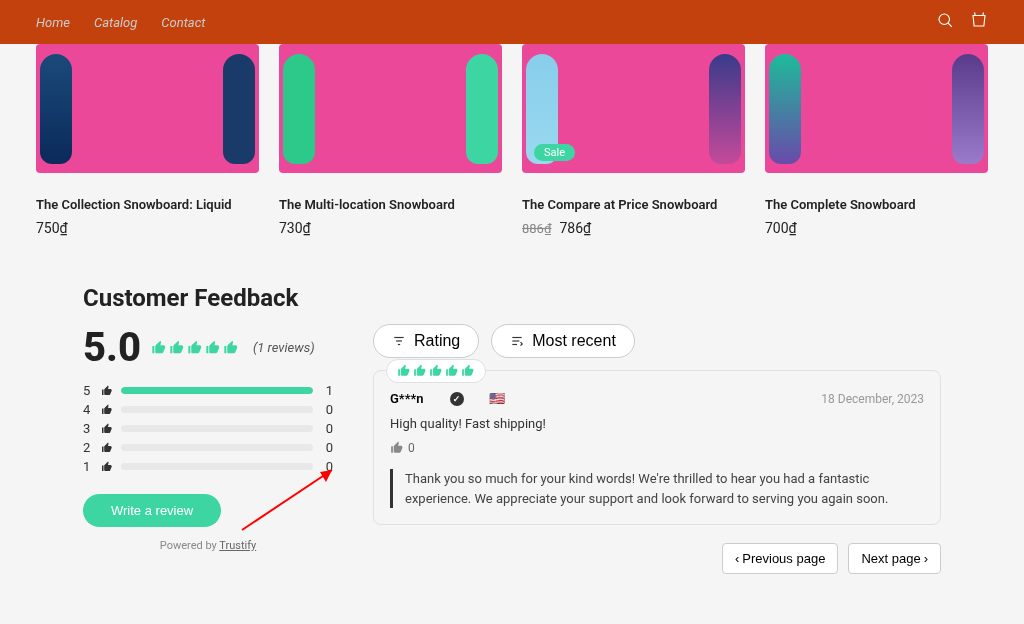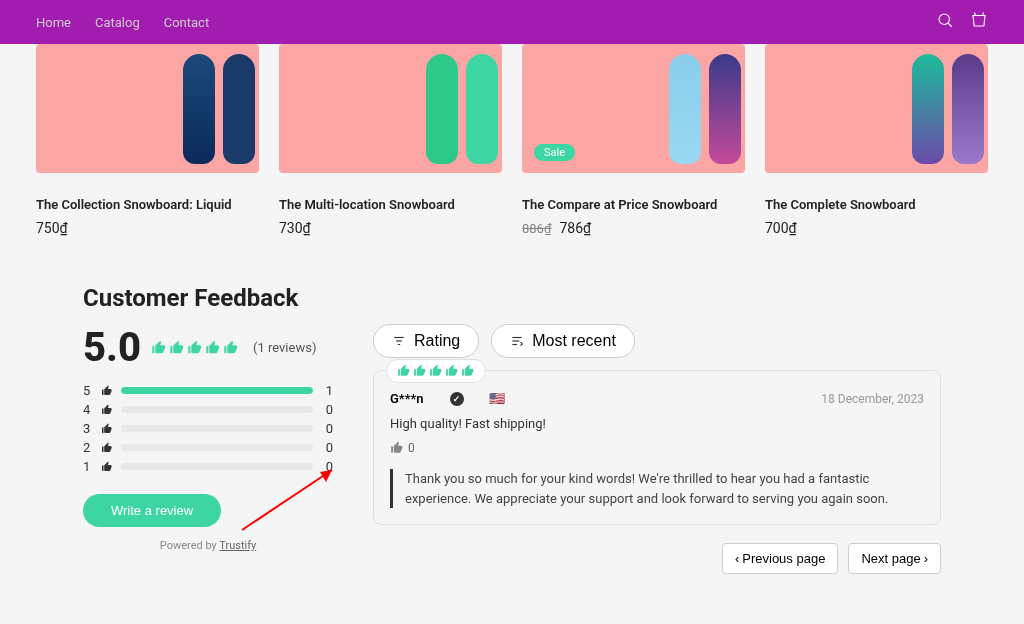--- a/index.html
+++ b/index.html
@@ -1,39 +1,39 @@
 <!DOCTYPE html>
 <html><head>
 <meta charset="utf-8">
 <style>
 *{margin:0;padding:0;box-sizing:border-box;}
 body{font-family:-apple-system,BlinkMacSystemFont,"Segoe UI",Roboto,sans-serif;background:#f5f5f5;width:1024px;height:624px;overflow:hidden;position:relative;}
-.header{background:#a21caf;height:44px;display:flex;align-items:center;padding:0 36px;justify-content:space-between;}
+.header{background:#c2410c;height:44px;display:flex;align-items:center;padding:0 36px;justify-content:space-between;font-style:italic;}
 .nav{display:flex;gap:24px;}
 .nav a{color:#ccc;text-decoration:none;font-size:13px;}
 .header-icons{display:flex;gap:16px;align-items:center;}
 .header-icons span{color:#fff;cursor:pointer;}
 .icon-svg{width:18px;height:18px;stroke:#fff;fill:none;stroke-width:1.5;}
 .products{display:flex;gap:20px;padding:0 36px;margin-top:0;}
 .product{flex:1;}
-.product-img{background:#fca5a5;height:129px;display:flex;align-items:center;justify-content:flex-end;position:relative;border-radius:4px;}
+.product-img{background:#ec4899;height:129px;display:flex;align-items:center;justify-content:space-between;position:relative;border-radius:4px;}
 .board{width:32px;height:110px;border-radius:16px 16px 12px 12px;margin:0 4px;display:inline-block;}
 .sale-badge{position:absolute;bottom:12px;left:12px;background:#3dd6a3;color:#fff;font-size:11px;padding:2px 10px;border-radius:10px;}
 .product-title{font-size:13px;font-weight:600;margin-top:24px;color:#222;}
 .product-price{font-size:14px;margin-top:8px;color:#222;}
 .old-price{text-decoration:line-through;color:#888;font-size:13px;margin-right:8px;margin-top:44px;}
 .feedback-section{padding:0 83px;margin-top:48px;}
 .feedback-title{font-size:24px;font-weight:700;color:#222;}
 .feedback-container{display:flex;gap:40px;margin-top:12px;}
 .feedback-left{width:250px;}
 .rating-display{display:flex;align-items:center;gap:10px;}
 .rating-number{font-size:40px;font-weight:800;color:#222;}
 .thumbs{display:flex;gap:2px;}
 .thumb{width:16px;height:16px;}
-.review-count{font-size:13px;color:#555;margin-left:4px;}
+.review-count{font-size:13px;color:#555;margin-left:4px;font-style:italic;}
 .rating-bars{margin-top:12px;}
 .rating-bar-row{display:flex;align-items:center;gap:8px;font-size:13px;margin-bottom:4px;color:#333;}
 .rating-bar-row .num{width:10px;}
 .rating-bar-row .tb{width:12px;height:12px;}
 .bar-bg{flex:1;height:7px;background:#e8e8e8;border-radius:4px;overflow:hidden;}
 .bar-fill{height:100%;background:#3dd6a3;border-radius:4px;}
 .count{width:12px;text-align:right;}
 .write-review-btn{background:#3dd6a3;color:#fff;border:none;padding:9px 28px;border-radius:20px;font-size:13px;margin-top:16px;cursor:pointer;}
 .powered{font-size:11px;color:#888;margin-top:12px;text-align:center;}
 .powered a{color:#666;}

